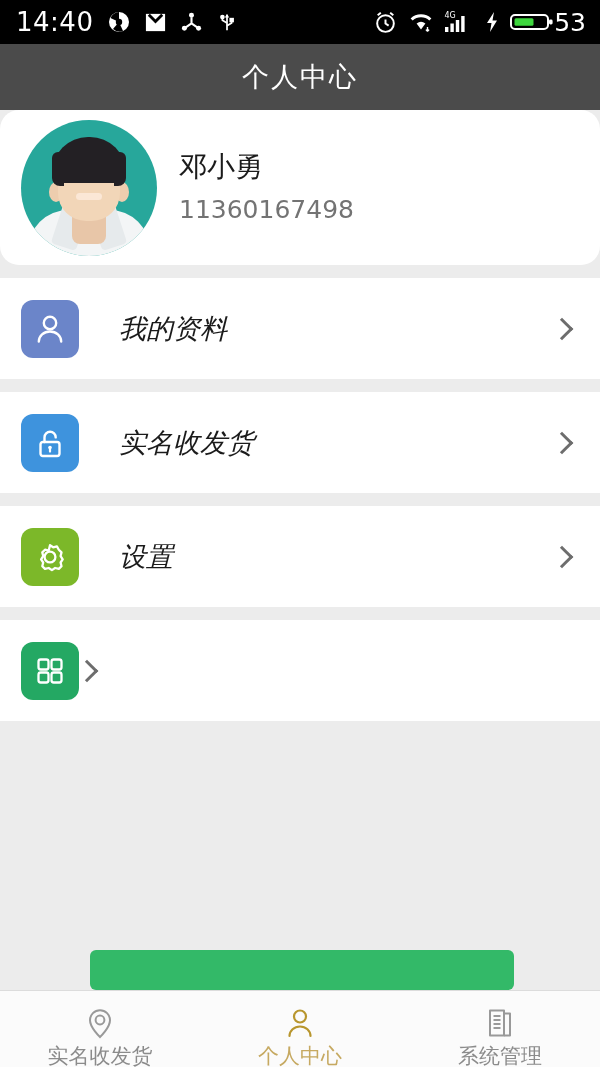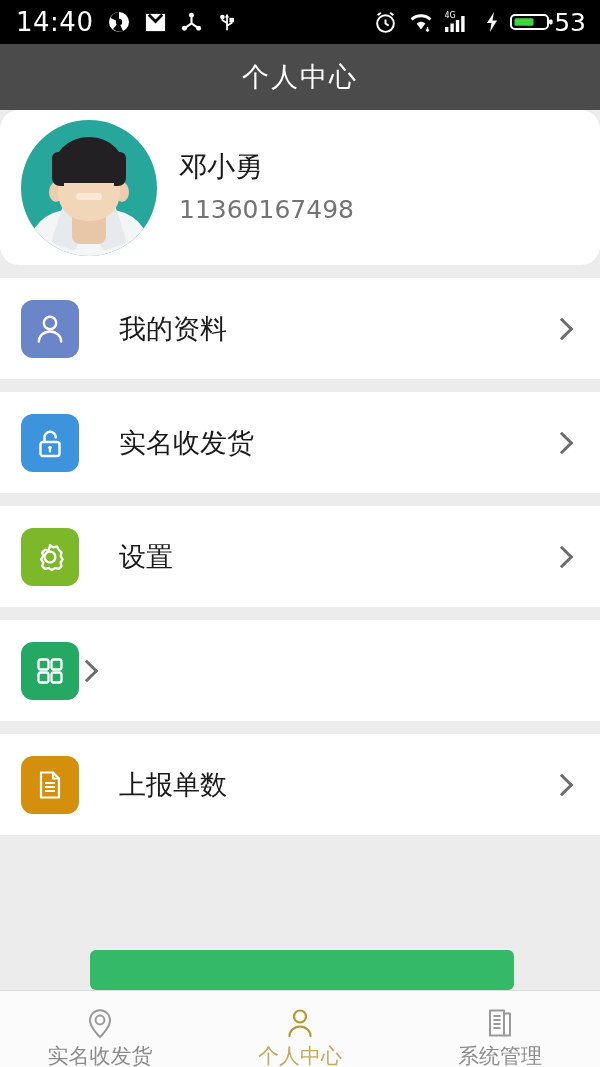--- a/index.html
+++ b/index.html
@@ -75,21 +75,21 @@
   .gap { height:13px; background:#ececec; }
 
   .row {
     background:#fff; height:101px; display:flex; align-items:center;
     padding:0 22px 0 21px;
   }
   .row-ic {
     width:58px; height:58px; border-radius:12px; flex:0 0 58px;
     display:flex; align-items:center; justify-content:center;
   }
-  .row-label { flex:1 1 auto; margin-left:40px; font-size:27px; color:#1b1b1b; }
+  .row-label { flex:1 1 auto; margin-left:40px; font-size:27px; color:#1b1b1b;font-style:italic; }
   .chev { width:16px; height:16px; border-right:3px solid #6d6d6d; border-top:3px solid #6d6d6d;
           transform:rotate(45deg); margin-right:8px; }
 
   .filler { background:#ececec; flex:1 1 auto; }
 
   .greenbtn {
     position:absolute; left:90px; width:424px; height:40px;
     bottom:0px; background:#33b968; border-radius:6px;
   }
 
@@ -261,31 +261,20 @@
             <rect x="18.5" y="5.5" width="10" height="10" rx="2.2"></rect>
             <rect x="5.5" y="18.5" width="10" height="10" rx="2.2"></rect>
             <rect x="18.5" y="18.5" width="10" height="10" rx="2.2"></rect>
           </svg>
       </div>
       <div class="chev"></div>
     </div>
 
     <div class="gap"></div>
 
-    <div class="row">
-      <div class="row-ic" style="background:#d4900c">
-        <svg width="34" height="34" viewBox="0 0 34 34" fill="none" stroke="#fff" stroke-width="2.2" stroke-linejoin="round">
-            <path d="M8 4.5 h12 l6 6 v19 h-18 Z"></path>
-            <path d="M20 4.5 v6 h6"></path>
-            <path d="M12 15 h10 M12 19 h10 M12 23 h10"></path>
-          </svg>
-      </div>
-      <div class="row-label">上报单数</div>
-      <div class="chev"></div>
-    </div>
 
     <div class="filler"></div>
 
     <div class="greenbtn"></div>
   </div>
 
   <div class="tabbar">
 
     <div class="tab">
       <div class="tab-ic">

